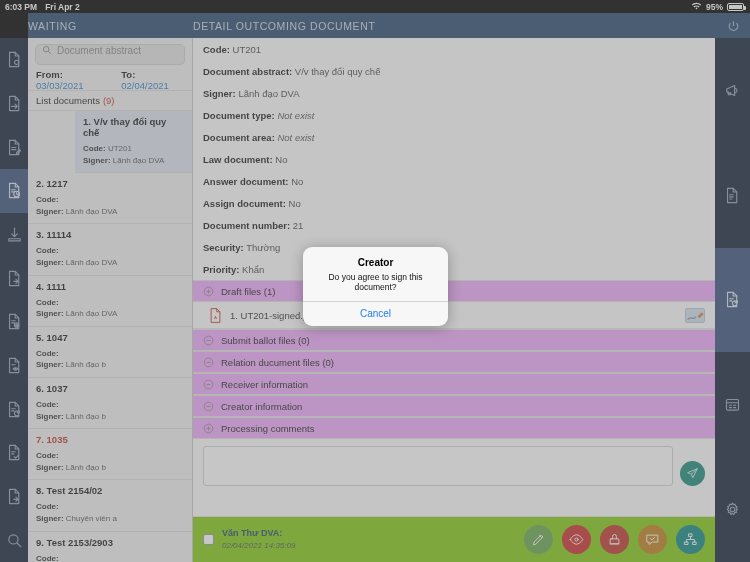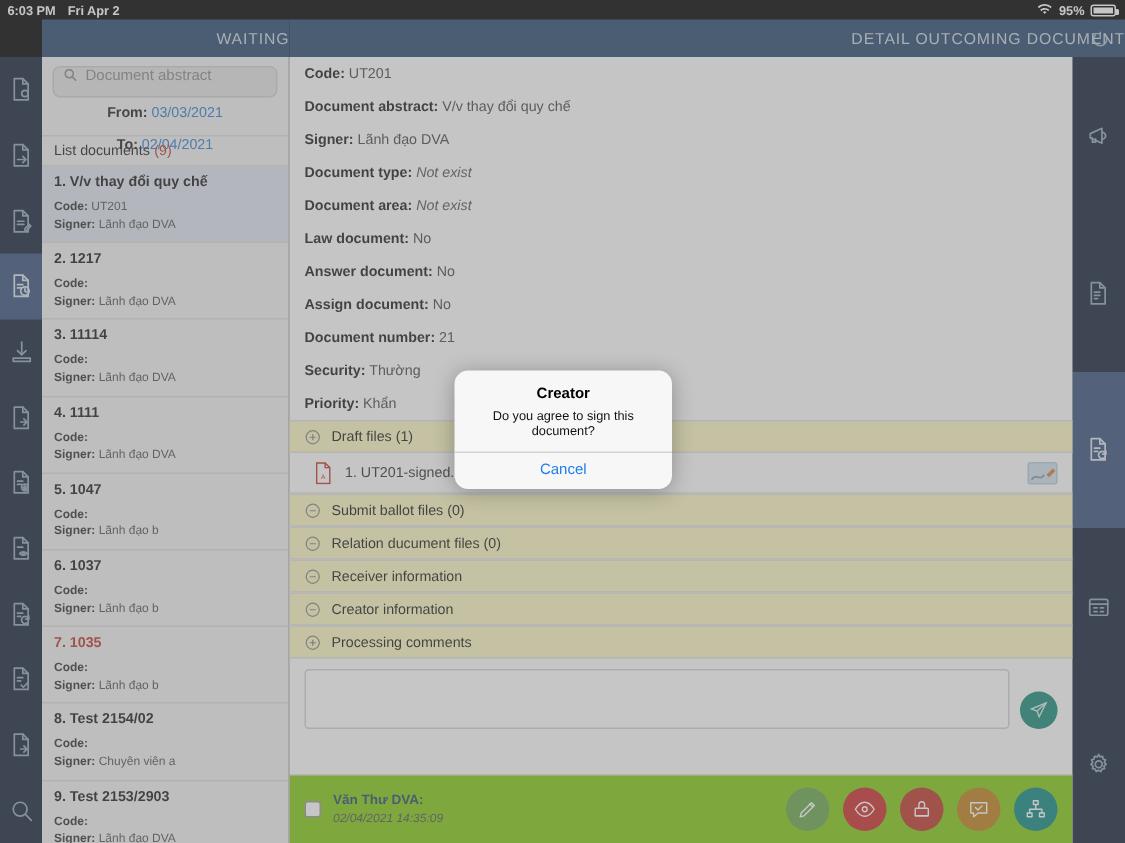--- a/index.html
+++ b/index.html
@@ -34,21 +34,21 @@
   }
   .sb-batt i {
     position: absolute; left: 1px; top: 1px; bottom: 1px;
     width: 88%; background: #fff; display: block;
   }
 
   
   .topbar {
     position: absolute; top: 13px; height: 25px;
     background: #2b4a6f; color: #cdd8e4;
-    display: flex; align-items: center; justify-content: flex-end;
+    display: flex; align-items: center; justify-content: flex-start;
     font-size: 10.5px; letter-spacing: .6px;
   }
   .topbar-left  { left: 28px;  width: 165px; }
   .topbar-right { left: 193px; width: 557px; }
   .power-icon {
     position: absolute; right: 10px; top: 50%; transform: translateY(-50%);
     width: 13px; height: 13px; opacity: .75;
   }
 
   
@@ -77,58 +77,58 @@
     display: flex; gap: 5px;
     background: #e4e4e6; border: 1px solid #cfcfd2; border-radius: 5px;
     height: 21px; padding: 0 6px;
   }
   .search-box .ph { font-size: 10px; color: #8b8b90; }
   .search-ico { width: 10px; height: 10px; color: #8b8b90; flex: 0 0 auto; }
 
   .daterow {
     display: flex; align-items: center; gap: 10px;
     padding: 0 8px; height: 21px;
-    font-size: 9.5px; border-bottom: 1px solid #dcdcdc; flex-direction: column;
+    font-size: 9.5px; border-bottom: 1px solid #dcdcdc;
   }
   .daterow b { font-weight: bold; color: #222; }
   .daterow span { color: #2f7fd0; }
 
   .listhdr {
     height: 20px; display: flex; align-items: center;
     padding: 0 8px; font-size: 9.5px; color: #222;
     border-bottom: 1px solid #dcdcdc;
   }
   .listhdr em { font-style: normal; color: #c0392b; margin-left: 3px; }
 
   .doc-item {
     padding: 5px 8px 6px; border-bottom: 1px solid #dcdcdc;
     min-height: 44px;
   }
-  .doc-item.sel { background: #dfe6f0; }
+  .doc-item.sel { background: #dfe6f0; margin-left: 47px; }
   .doc-title { font-size: 9.5px; font-weight: bold; color: #1d1d1d; margin-bottom: 5px; }
   .doc-title.flag { color: #c0392b; }
   .doc-meta { font-size: 8px; color: #555; line-height: 1.45; }
   .doc-meta b { font-weight: bold; color: #333; }
 
   
   .detail {
     position: absolute; left: 193px; top: 38px; right: 35px; bottom: 0;
     background: #fdfdfd; overflow: hidden;
   }
   .field {
     padding: 6px 10px 5px; font-size: 9.5px; color: #4a4a4a;
   }
   .field b { font-weight: bold; color: #1d1d1d; }
   .field .na { font-style: italic; color: #555; }
 
   .section {
     display: flex; align-items: center; gap: 7px;
     height: 22px; padding: 0 10px;
     border-top: 1px solid #e2e2e2; border-bottom: 1px solid #e2e2e2;
-    background: #fef9c3; font-size: 9.5px; color: #1d1d1d;
+    background: #f0abfc; font-size: 9.5px; color: #1d1d1d;
   }
   .pm { width: 11px; height: 11px; color: #888; flex: 0 0 auto; }
 
   .filerow {
     display: flex; align-items: center; gap: 8px;
     height: 27px; padding: 0 10px 0 16px;
     border-bottom: 1px solid #e6e6e6; font-size: 9.5px; color: #333;
   }
   .pdf-ico { width: 13px; height: 15px; flex: 0 0 auto; }
   .sign-thumb {

